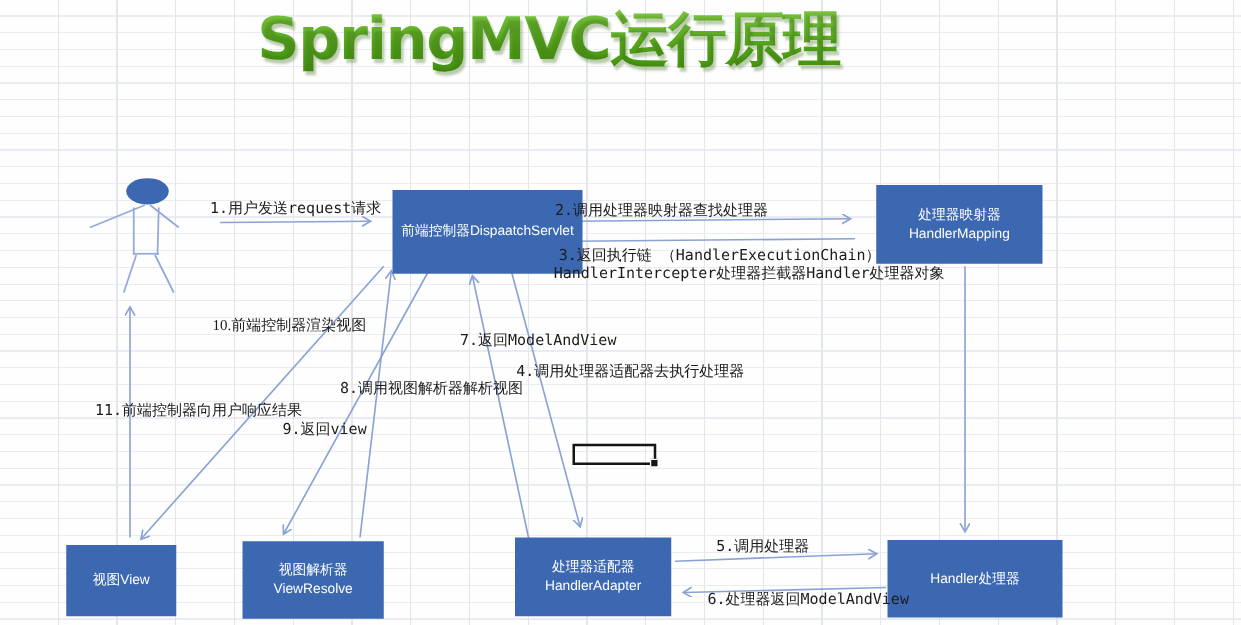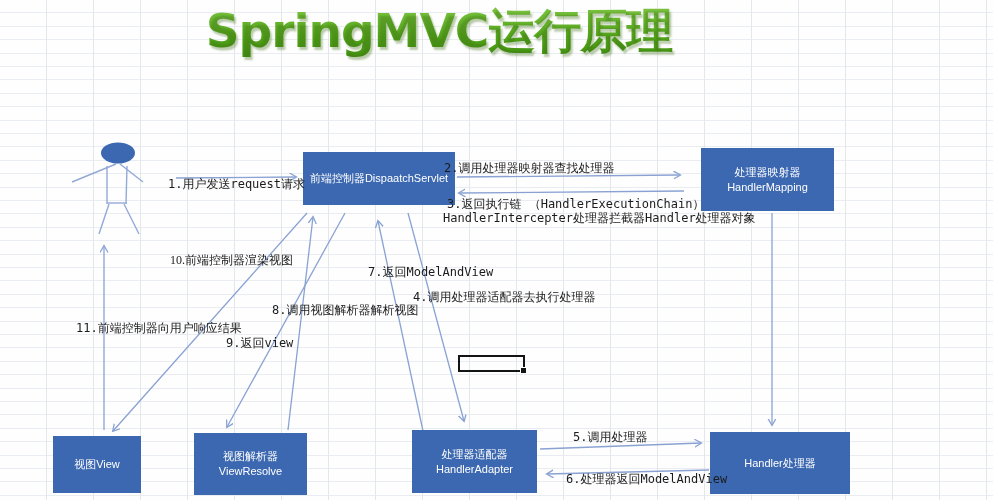--- a/index.html
+++ b/index.html
@@ -92,21 +92,21 @@
     <line class="flow" x1="423" y1="431" x2="378" y2="221" marker-end="url(#arw)"></line>
     <line class="flow" x1="345" y1="213" x2="227" y2="427" marker-end="url(#arw)"></line>
     <line class="flow" x1="288" y1="430" x2="313" y2="217" marker-end="url(#arw)"></line>
     <line class="flow" x1="307" y1="213" x2="113" y2="431" marker-end="url(#arw)"></line>
     <line class="flow" x1="104" y1="430" x2="104" y2="246" marker-end="url(#arw)"></line>
     <line class="flow" x1="772" y1="213" x2="772" y2="425" marker-end="url(#arw)"></line>
   </svg>
 
   <div class="title">SpringMVC运行原理</div>
 
-  <div class="box" style="left:303px;top:152px;width:152px;height:53px;">
+  <div class="box" style="left:314px;top:152px;width:152px;height:67px;">
     <span>前端控制器DispaatchServlet</span>
   </div>
 
   <div class="box" style="left:701px;top:148px;width:133px;height:63px;">
     <span>处理器映射器</span>
     <span>HandlerMapping</span>
   </div>
 
   <div class="box" style="left:53px;top:436px;width:88px;height:57px;">
     <span>视图View</span>
@@ -119,21 +119,21 @@
 
   <div class="box" style="left:412px;top:430px;width:125px;height:63px;">
     <span>处理器适配器</span>
     <span>HandlerAdapter</span>
   </div>
 
   <div class="box" style="left:710px;top:432px;width:140px;height:62px;">
     <span>Handler处理器</span>
   </div>
 
-  <div class="step" style="left:168px;top:159px;margin-top:18px;">1.用户发送request请求</div>
+  <div class="step" style="left:168px;top:159px;">1.用户发送request请求</div>
   <div class="step" style="left:444px;top:161px;">2.调用处理器映射器查找处理器</div>
   <div class="step" style="left:447px;top:197px;">3.返回执行链 （HandlerExecutionChain）</div>
   <div class="step" style="left:443px;top:211px;">HandlerIntercepter处理器拦截器Handler处理器对象</div>
   <div class="step" style="left:413px;top:290px;">4.调用处理器适配器去执行处理器</div>
   <div class="step" style="left:573px;top:430px;">5.调用处理器</div>
   <div class="step" style="left:566px;top:472px;">6.处理器返回ModelAndView</div>
   <div class="step" style="left:368px;top:265px;">7.返回ModelAndView</div>
   <div class="step" style="left:272px;top:303px;">8.调用视图解析器解析视图</div>
   <div class="step" style="left:226px;top:336px;">9.返回view</div>
   <div class="step" style="left:170px;top:253px;font-family:Liberation Serif, serif;">10.前端控制器渲染视图</div>

